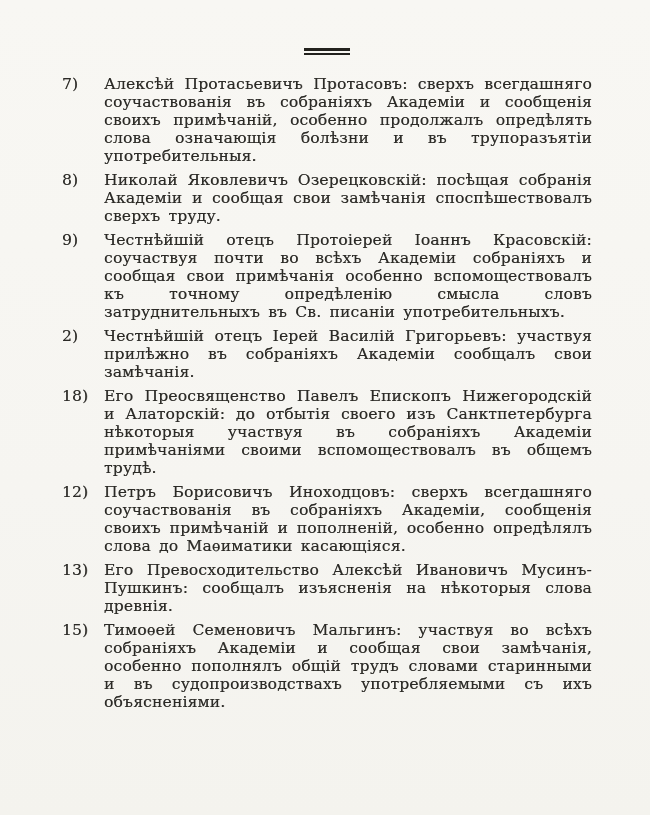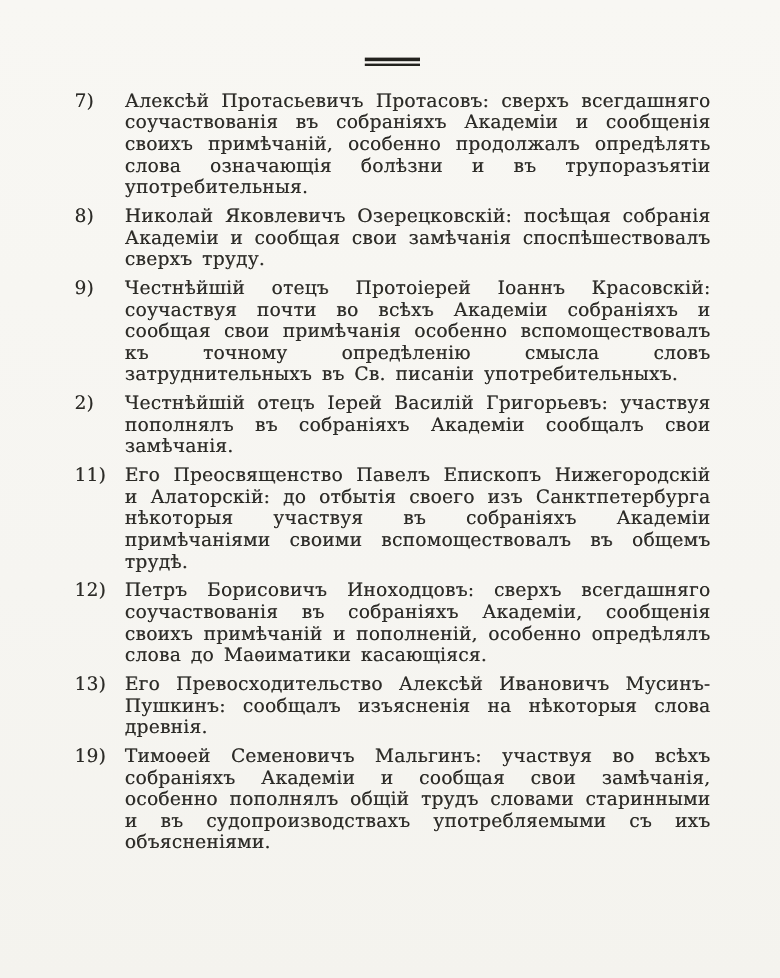--- a/index.html
+++ b/index.html
@@ -58,28 +58,28 @@
     <div class="entry">
       <span class="num">7)</span><span class="txt">Алексѣй Протасьевичъ Протасовъ: сверхъ всегдашняго соучаствованія въ собраніяхъ Академіи и сообщенія своихъ примѣчаній, особенно продолжалъ опредѣлять слова означающія болѣзни и въ трупоразъятіи употребительныя.</span>
     </div>
     <div class="entry">
       <span class="num">8)</span><span class="txt">Николай Яковлевичъ Озерецковскій: посѣщая собранія Академіи и сообщая свои замѣчанія споспѣшествовалъ сверхъ труду.</span>
     </div>
     <div class="entry">
       <span class="num">9)</span><span class="txt">Честнѣйшій отецъ Протоіерей Іоаннъ Красовскій: соучаствуя почти во всѣхъ Академіи собраніяхъ и сообщая свои примѣчанія особенно вспомоществовалъ къ точному опредѣленію смысла словъ затруднительныхъ въ Св. писаніи употребительныхъ.</span>
     </div>
     <div class="entry">
-      <span class="num">2)</span><span class="txt">Честнѣйшій отецъ Іерей Василій Григорьевъ: участвуя пополнялъ въ собраніяхъ Академіи сообщалъ свои замѣчанія.</span>
+      <span class="num">2)</span><span class="txt">Честнѣйшій отецъ Іерей Василій Григорьевъ: участвуя прилѣжно въ собраніяхъ Академіи сообщалъ свои замѣчанія.</span>
     </div>
     <div class="entry">
-      <span class="num">11)</span><span class="txt">Его Преосвященство Павелъ Епископъ Нижегородскій и Алаторскій: до отбытія своего изъ Санктпетербурга нѣкоторыя участвуя въ собраніяхъ Академіи примѣчаніями своими вспомоществовалъ въ общемъ трудѣ.</span>
+      <span class="num">18)</span><span class="txt">Его Преосвященство Павелъ Епископъ Нижегородскій и Алаторскій: до отбытія своего изъ Санктпетербурга нѣкоторыя участвуя въ собраніяхъ Академіи примѣчаніями своими вспомоществовалъ въ общемъ трудѣ.</span>
     </div>
     <div class="entry">
       <span class="num">12)</span><span class="txt">Петръ Борисовичъ Иноходцовъ: сверхъ всегдашняго соучаствованія въ собраніяхъ Академіи, сообщенія своихъ примѣчаній и пополненій, особенно опредѣлялъ слова до Маѳиматики касающіяся.</span>
     </div>
     <div class="entry">
       <span class="num">13)</span><span class="txt">Его Превосходительство Алексѣй Ивановичъ Мусинъ-Пушкинъ: сообщалъ изъясненія на нѣкоторыя слова древнія.</span>
     </div>
     <div class="entry">
-      <span class="num">19)</span><span class="txt">Тимоѳей Семеновичъ Мальгинъ: участвуя во всѣхъ собраніяхъ Академіи и сообщая свои замѣчанія, особенно пополнялъ общій трудъ словами старинными и въ судопроизводствахъ употребляемыми съ ихъ объясненіями.</span>
+      <span class="num">15)</span><span class="txt">Тимоѳей Семеновичъ Мальгинъ: участвуя во всѣхъ собраніяхъ Академіи и сообщая свои замѣчанія, особенно пополнялъ общій трудъ словами старинными и въ судопроизводствахъ употребляемыми съ ихъ объясненіями.</span>
     </div>
   </div>
 </div>
 
 </body></html>

